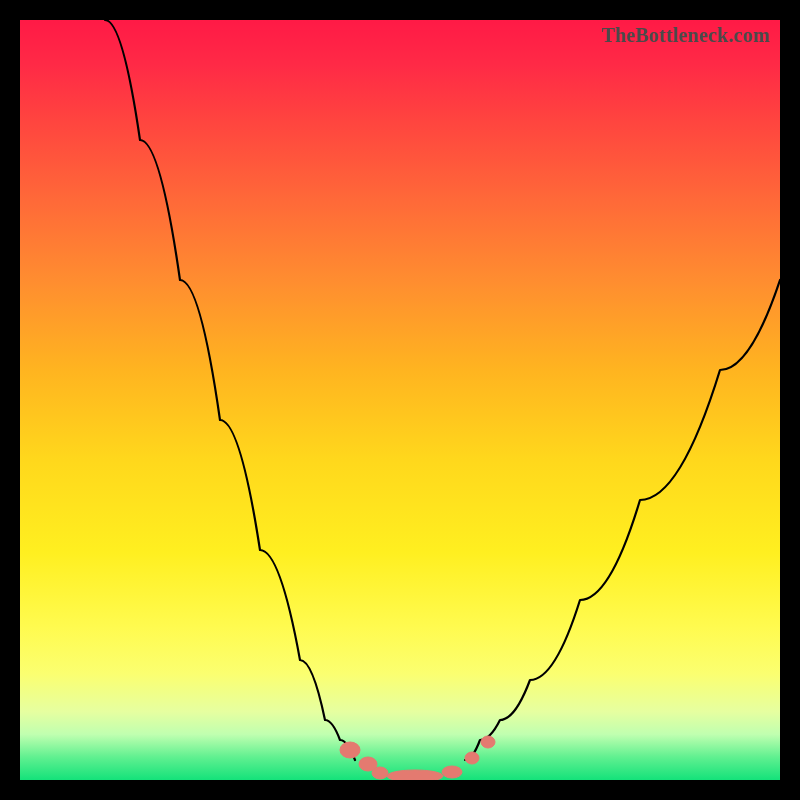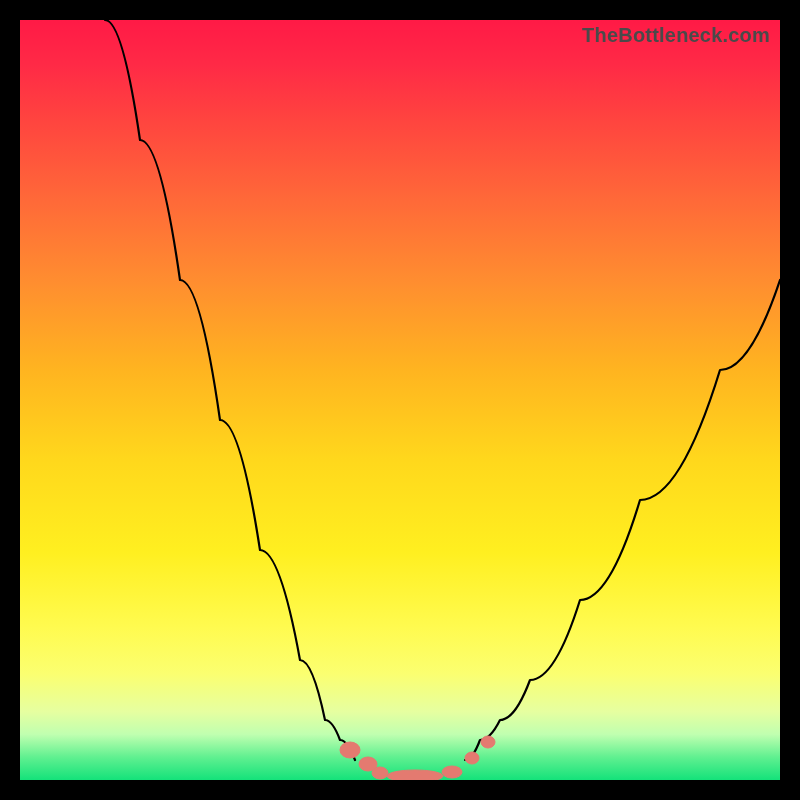--- a/index.html
+++ b/index.html
@@ -16,20 +16,21 @@
     inset: 0;
     background: #000;
   }
   .plot-area {
     position: absolute;
     left: 20px;
     top: 20px;
     width: 760px;
     height: 760px;
     overflow: hidden;
+    font-family: Liberation Serif, serif;
   }
   .gradient {
     position: absolute;
     inset: 0;
     background: linear-gradient(
       to bottom,
       #ff1a46 0%,
       #ff2a46 6%,
       #ff4040 12%,
       #ff6a38 24%,

